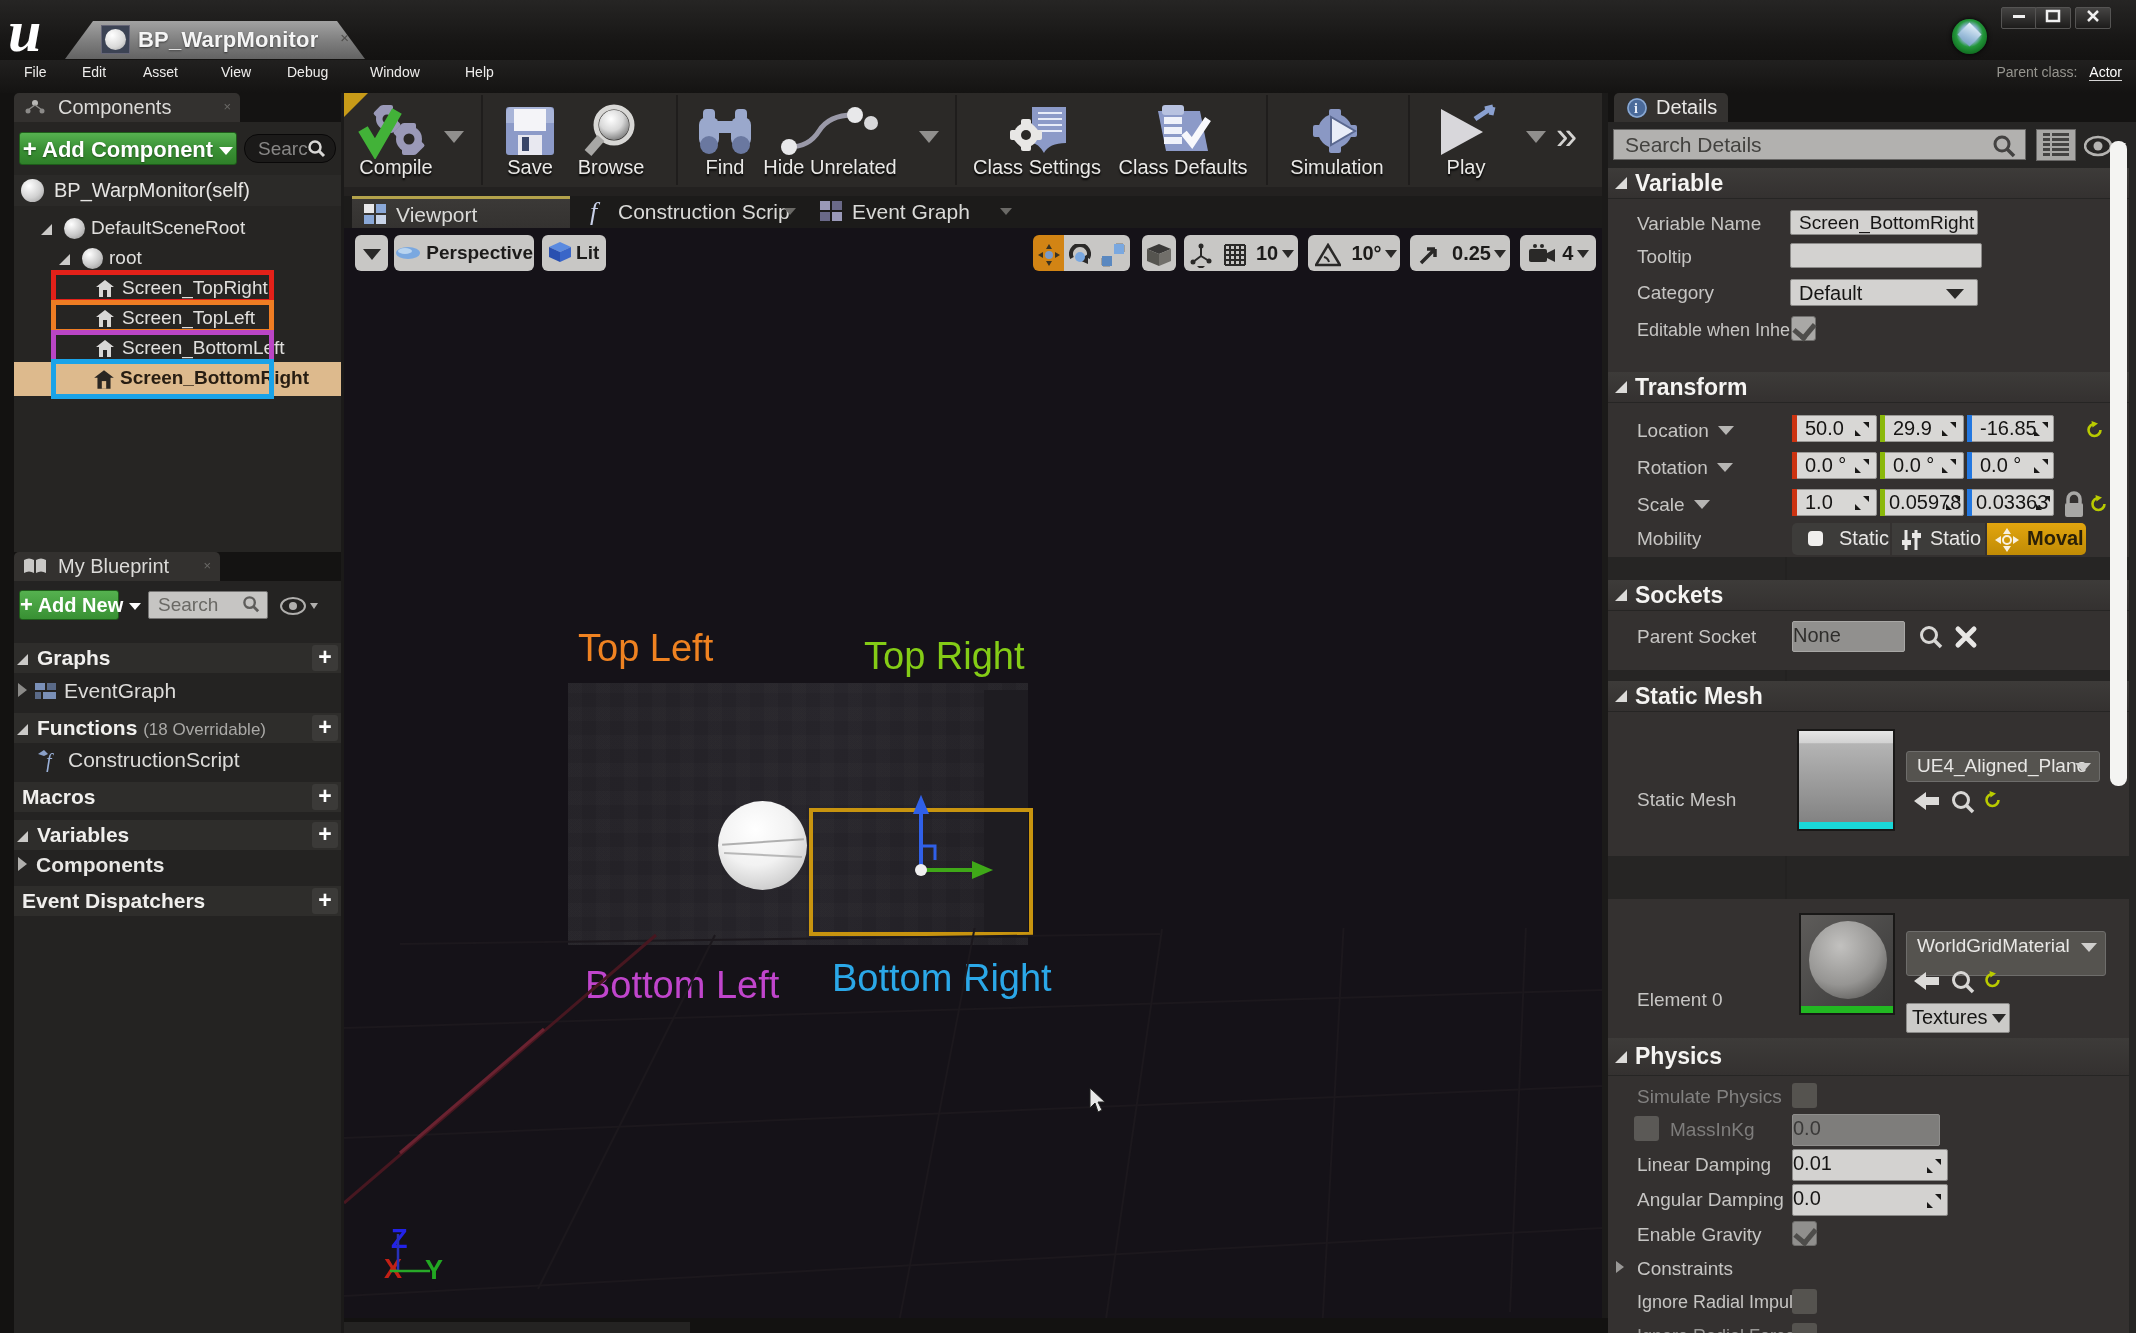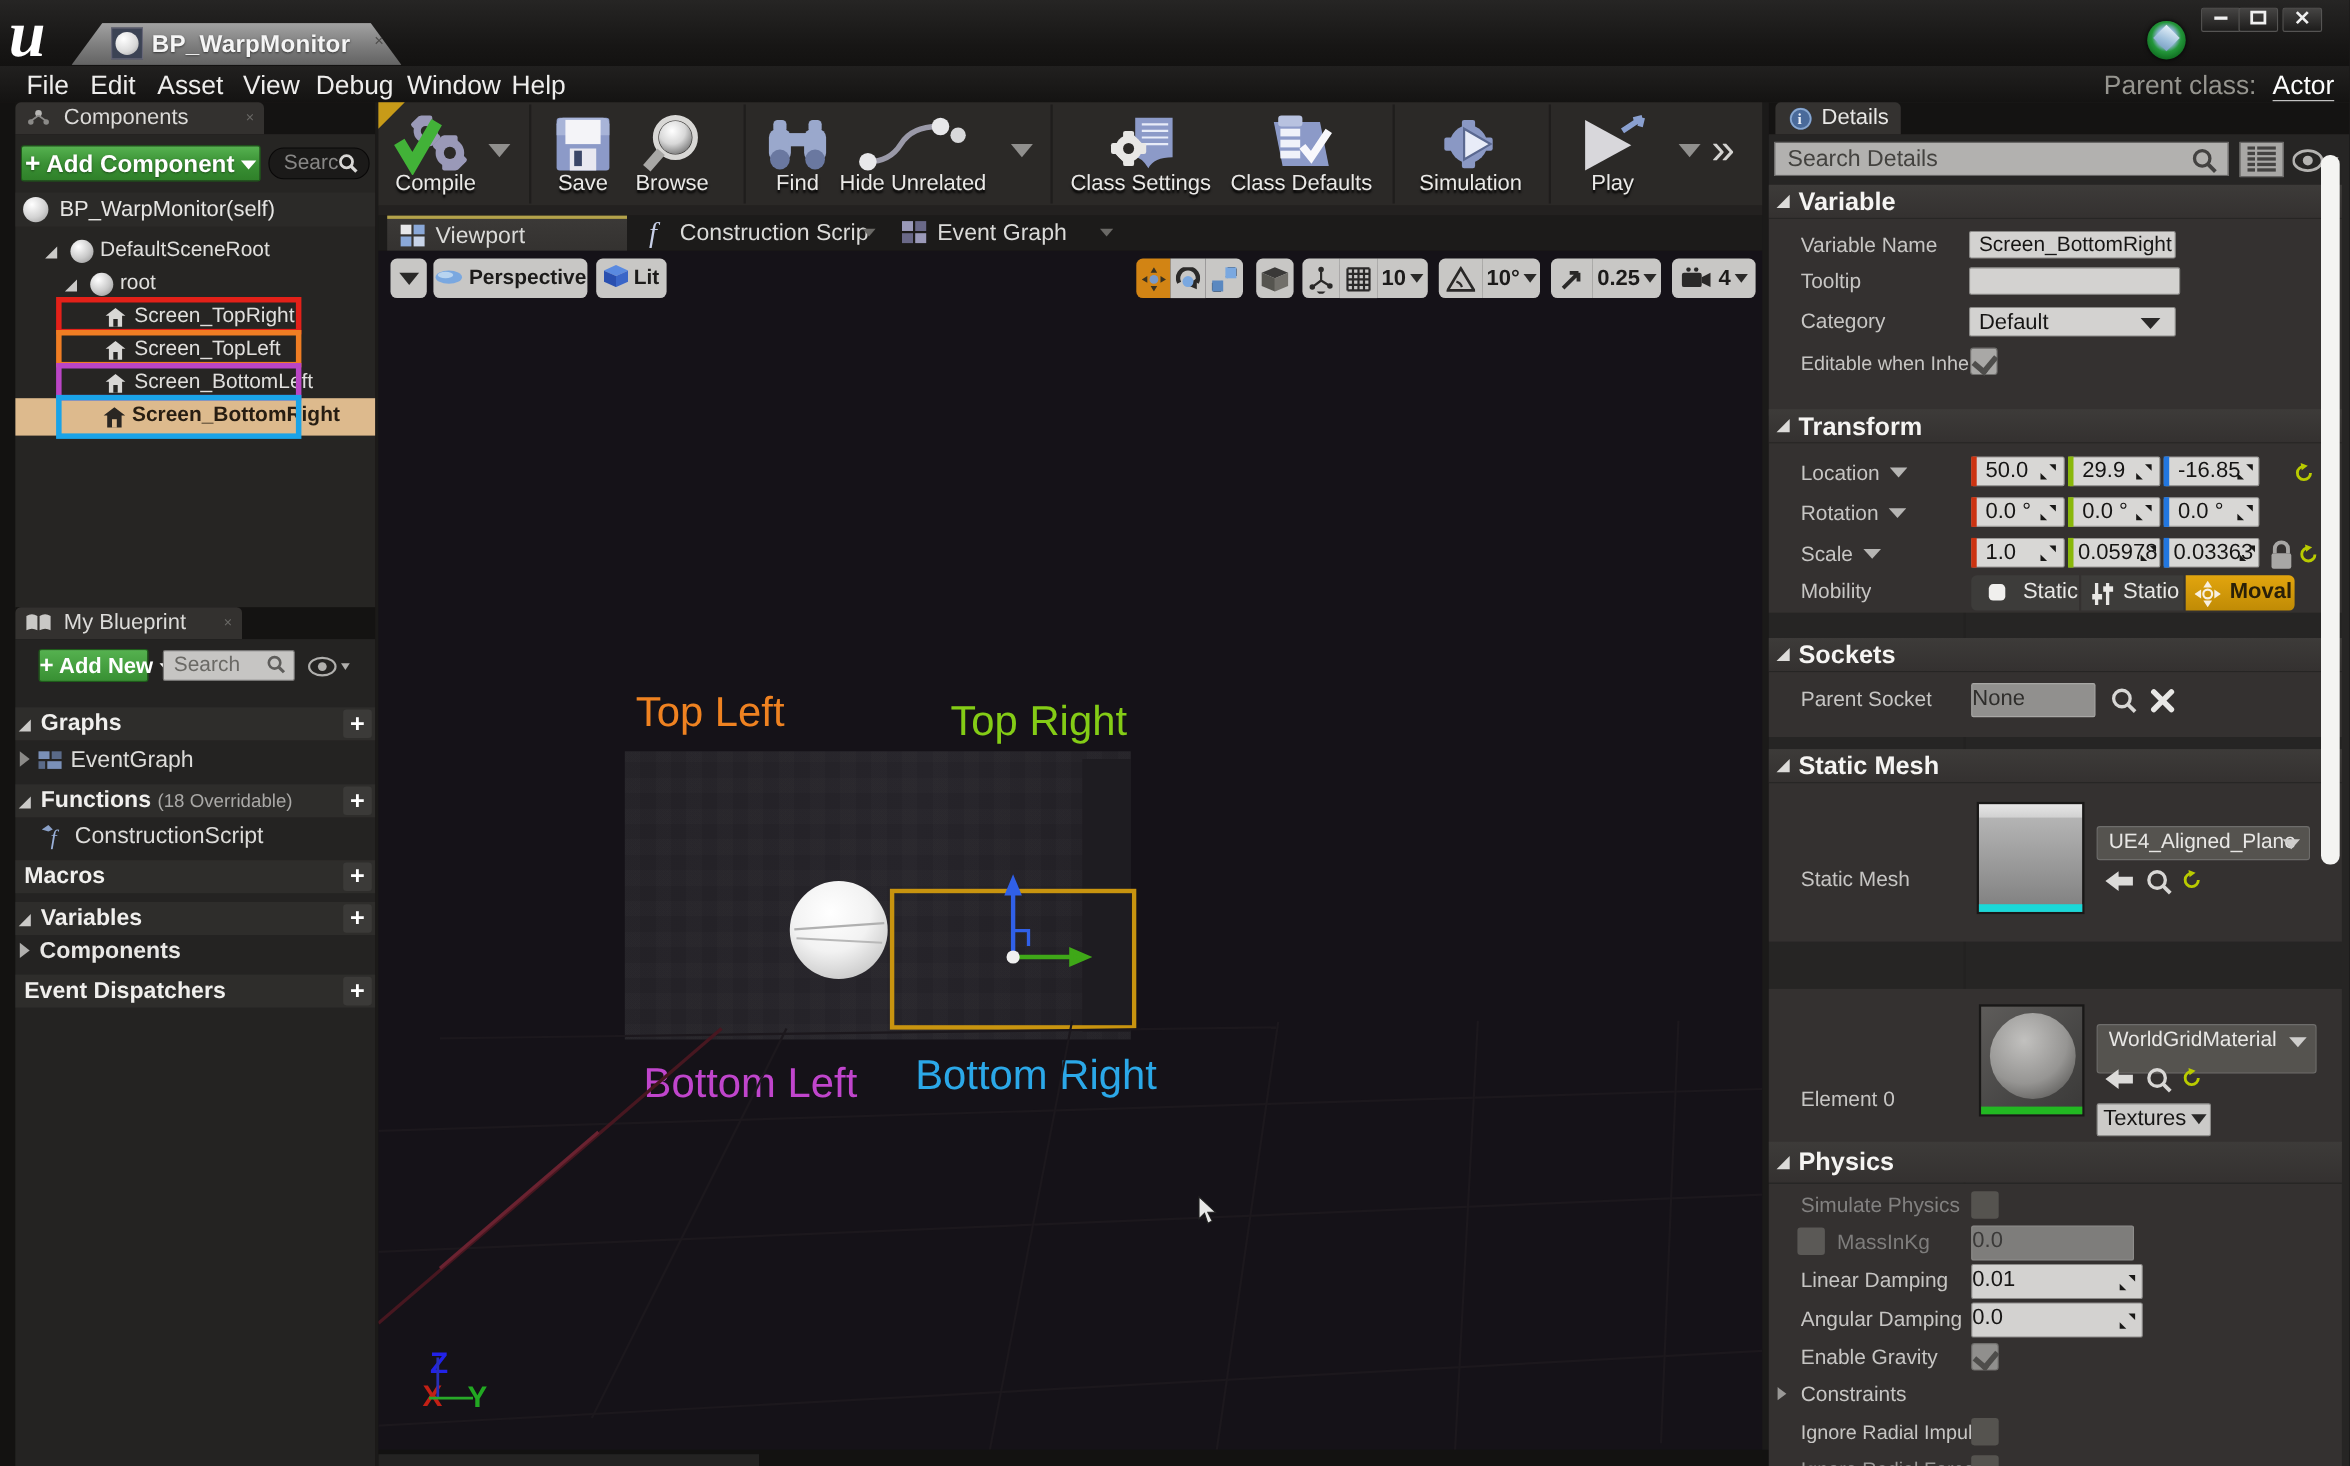--- a/index.html
+++ b/index.html
@@ -9,21 +9,21 @@
 #uelogo{left:8px;top:8px;width:44px;height:48px;color:#fff;font-family:"Liberation Serif",serif;font-size:60px;font-weight:bold;font-style:italic;line-height:46px}
 #doctab{left:65px;top:21px;width:300px;height:38px;background:linear-gradient(#a2a2a2,#7d7d7d 55%,#636363);clip-path:polygon(28px 0px,272px 0px,300px 38px,0px 38px)}
 #doctab .sph{position:absolute;left:36px;top:4px;width:29px;height:29px;background:#3c4354;border:1px solid #667;}
 #doctab .sph i{position:absolute;left:3px;top:3px;width:21px;height:21px;border-radius:50%;background:radial-gradient(circle at 35% 30%,#ffffff,#d9d9d9 60%,#9f9f9f)}
 #doctab .t{position:absolute;left:73px;top:6px;color:#f5f5f5;font-size:22px;font-weight:bold;text-shadow:0 1px 2px #00000090;letter-spacing:0.2px}
 #doctab .x{position:absolute;right:16px;top:8px;font-size:15px;color:#4e4d4b}
 .wbtn{position:absolute;top:7px;width:36px;height:22px;background:linear-gradient(#454443,#1d1c1b);border:1px solid #555453;border-radius:2px;color:#f0f0f0;text-align:center}
 #greenico{right:149px;top:19px;width:35px;height:35px;border-radius:50%;background:radial-gradient(circle at 50% 42%,#bcd8ea 0%,#8fb4d4 32%,#23963a 50%,#0e6a1e 78%,#0a4a14 100%);box-shadow:0 0 5px #000}
 #greenico i{position:absolute;left:9px;top:7px;width:17px;height:17px;background:linear-gradient(160deg,#e8f2fa,#9fc0dc 60%,#7aa0c4);transform:rotate(45deg)}
 
-#menubar{left:0;top:60px;width:2136px;height:33px;background:linear-gradient(#21201f,#141312);color:#eeedec;font-size:24px}
+#menubar{left:0;top:60px;width:2136px;height:33px;background:linear-gradient(#21201f,#141312);color:#eeedec;font-size:14px}
 #menubar span.m{position:absolute;top:4px}
 #parentclass{position:absolute;right:14px;top:4px;color:#96958f}
 #parentclass b{color:#fdfdfd;font-weight:normal;border-bottom:1px solid #d5d5d5;padding-bottom:0px;margin-left:8px}
 
 #leftcol{left:0;top:93px;width:341px;height:1240px;background:#1d1c1b;border-left:14px solid #131211}
 .ptabstrip{position:absolute;left:0px;width:327px;height:29px;background:#141312}
 .ptab{position:absolute;top:0;height:29px;background:#33312f;color:#dcdbd9;font-size:20px;border-radius:5px 5px 0 0}
 .ptab .cx{position:absolute;right:9px;top:6px;color:#6a6966;font-size:13px}
 #comppanel{position:absolute;left:0px;top:29px;width:327px;height:432px;background:#262523}
 #addcomp{position:absolute;left:5px;top:10px;width:218px;height:33px;background:linear-gradient(#56b250,#3a9135 50%,#2f8029);border:1px solid #1e5c1a;border-radius:3px;color:#fff;font-size:22px;font-weight:bold;text-align:center;line-height:31px;text-shadow:0 1px 2px #00000070}
@@ -32,21 +32,21 @@
 #selfrow{position:absolute;left:0px;top:53px;width:327px;height:31px;background:#2b2a28;color:#e6e5e3;font-size:20px}
 #selfrow i{position:absolute;left:7px;top:4px;width:23px;height:23px;border-radius:50%;background:radial-gradient(circle at 35% 30%,#fff,#d2d2d2 55%,#969696)}
 #selfrow .t{position:absolute;left:40px;top:4px}
 .trow{position:absolute;left:0;width:327px;height:30px;color:#e0dfdd;font-size:19px}
 .trow .t{position:absolute;top:3px}
 .tri{width:0;height:0;border-left:11px solid transparent;border-bottom:11px solid #cbcac8;position:absolute}
 .sphico{position:absolute;width:21px;height:21px;border-radius:50%;background:radial-gradient(circle at 35% 30%,#fff,#c9c9c9 55%,#8b8b8b)}
 .obox{position:absolute;left:37px;width:223px;height:34px;border:5px solid red}
 
 #bppanel{position:absolute;left:0px;top:488px;width:327px;height:752px;background:#242322}
-#addnew{position:absolute;left:21px;top:9px;width:100px;height:30px;background:linear-gradient(#55b14f,#389033);border:1px solid #1e5c1a;border-radius:3px;color:#fff;font-size:20px;font-weight:bold;text-align:center;line-height:28px}
+#addnew{position:absolute;left:5px;top:9px;width:100px;height:30px;background:linear-gradient(#55b14f,#389033);border:1px solid #1e5c1a;border-radius:3px;color:#fff;font-size:20px;font-weight:bold;text-align:center;line-height:28px}
 #bpsearch{position:absolute;left:134px;top:10px;width:120px;height:28px;background:#c6c5c3;border:1px solid #757473;border-radius:2px;color:#6a6965;font-size:19px;line-height:26px;padding-left:9px}
 #bpsearch svg{position:absolute;right:6px;top:3px}
 .bphead{position:absolute;left:0;width:327px;height:30px;background:#2e2d2b;color:#f0efed;font-size:21px;font-weight:bold}
 .bphead .t{position:absolute;left:23px;top:3px}
 .bphead .plus{position:absolute;right:3px;top:2px;width:26px;height:26px;background:#3b3a38;border-radius:3px;color:#fff;font-size:23px;text-align:center;line-height:25px;font-weight:bold}
 .bprow{position:absolute;color:#dcdbd9;font-size:21px}
 .oarr{position:absolute;width:0;height:0;border-top:7px solid transparent;border-bottom:7px solid transparent;border-left:9px solid #8b8a88}
 
 #toolbar{left:344px;top:93px;width:1258px;height:94px;background:#2b2927}
 #toolbar .corner{position:absolute;left:0;top:0;width:0;height:0;border-top:24px solid #c89b18;border-right:24px solid transparent}

